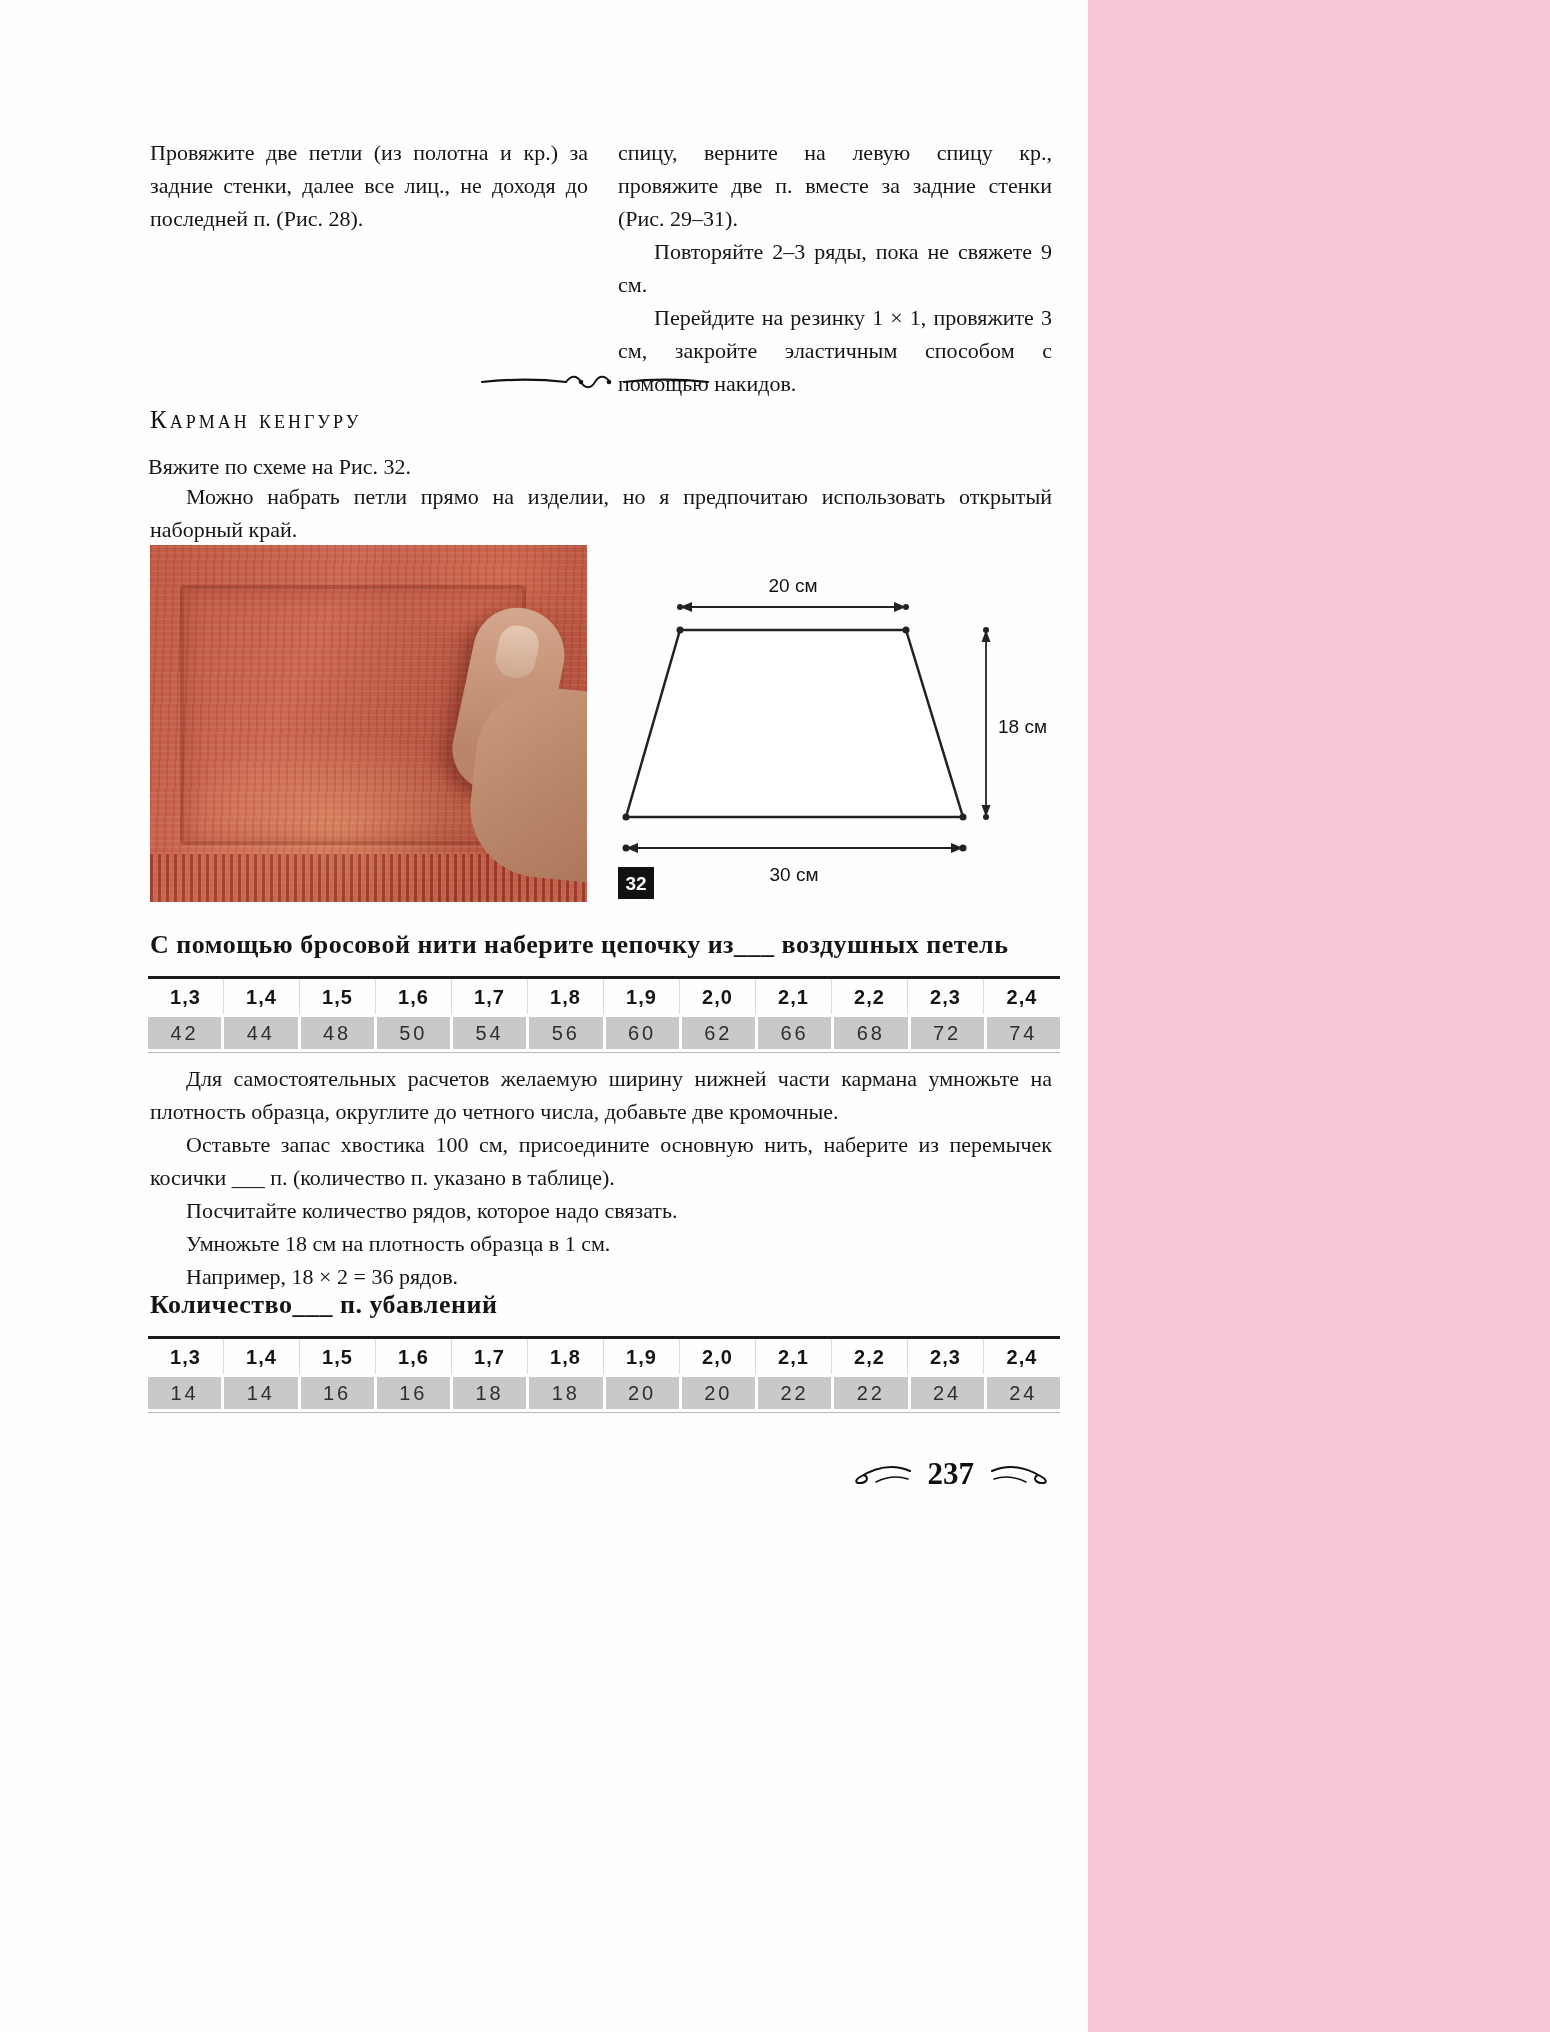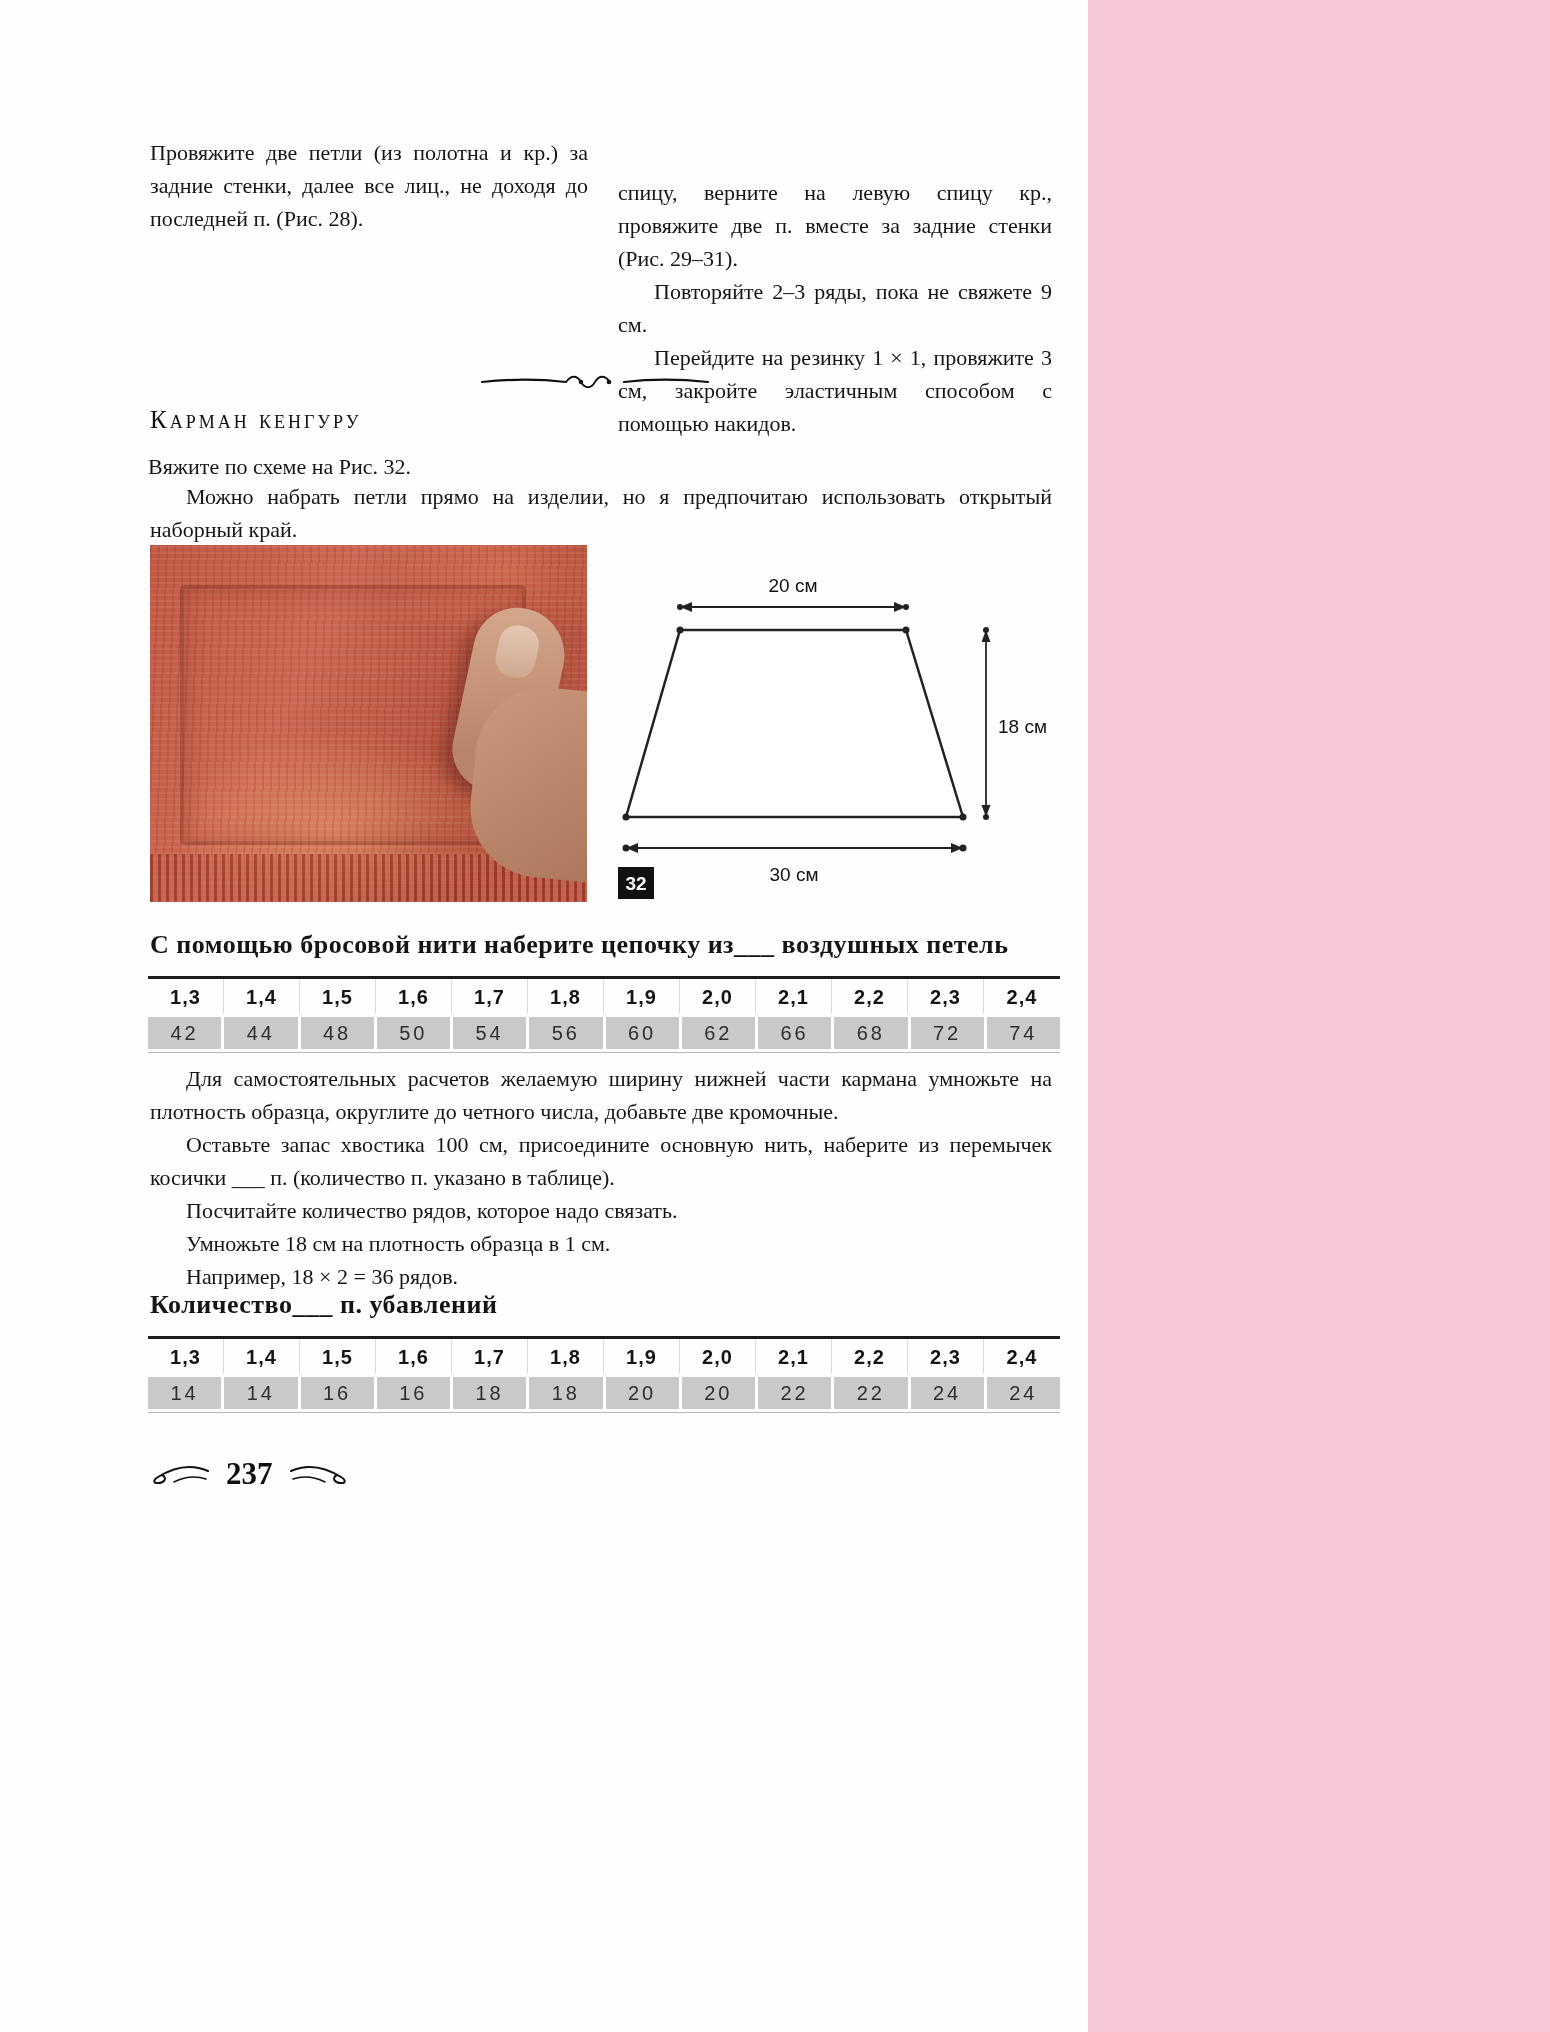--- a/index.html
+++ b/index.html
@@ -6,21 +6,21 @@
   .page{position:relative;width:1550px;height:2032px;background:#fefefe;
         font-family:"Liberation Serif",serif;color:#151515;overflow:hidden;}
   .abs{position:absolute;}
   .pink-strip{position:absolute;top:0;right:0;width:462px;height:2032px;background:#f7c7d9;}
 
   .body-text{font-size:22px;line-height:33px;text-align:justify;}
   .para{margin:0;}
   .ind{text-indent:36px;}
 
   .col-left{left:150px;top:136px;width:438px;}
-  .col-right{left:618px;top:136px;width:434px;margin-top:40px;}
+  .col-right{left:618px;top:136px;width:434px;}
 
   .divider{left:478px;top:372px;width:234px;height:20px;}
 
   .sec-heading{left:150px;top:406px;font-size:25px;font-variant:small-caps;
                letter-spacing:3px;color:#101010;}
   .sec-sub{left:148px;top:450px;font-size:22px;}
   .sec-intro{left:150px;top:480px;width:902px;}
 
   
   .photo{left:150px;top:545px;width:437px;height:357px;overflow:hidden;
@@ -61,21 +61,21 @@
   .th{text-align:center;padding:7px 0 5px;font-family:"Liberation Sans",sans-serif;
       font-weight:bold;font-size:20px;border-right:1px solid #dcdcdc;letter-spacing:1px;}
   .th:last-child{border-right:none;}
   .tbl-vals{display:grid;grid-template-columns:repeat(12,1fr);gap:0 3px;padding-top:3px;}
   .td{background:#c9c9c9;text-align:center;padding:5px 0 4px;color:#2e2e2e;
       font-family:"Liberation Sans",sans-serif;font-size:20px;letter-spacing:3px;}
 
   .instr{left:150px;top:1062px;width:902px;}
 
   .footer{left:150px;top:1456px;width:900px;display:flex;align-items:center;
-          justify-content:flex-start;gap:16px;}
+          justify-content:flex-end;gap:16px;}
   .page-num{font-size:31px;font-weight:bold;color:#101010;}
 </style>
 </head>
 <body>
 
 <div class="page">
   <div class="pink-strip"></div>
 
   <div class="abs col-left body-text">
     <p class="para">Провяжите две петли (из полотна и кр.) за задние стенки, далее все лиц., не доходя до последней п. (Рис. 28).</p>

